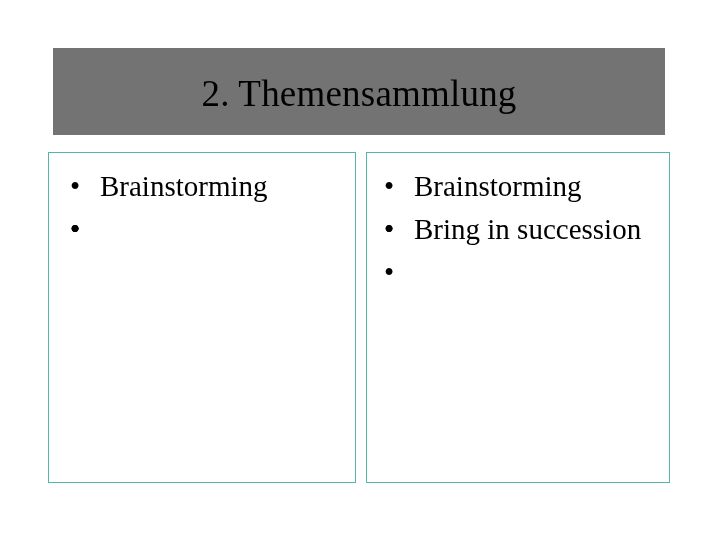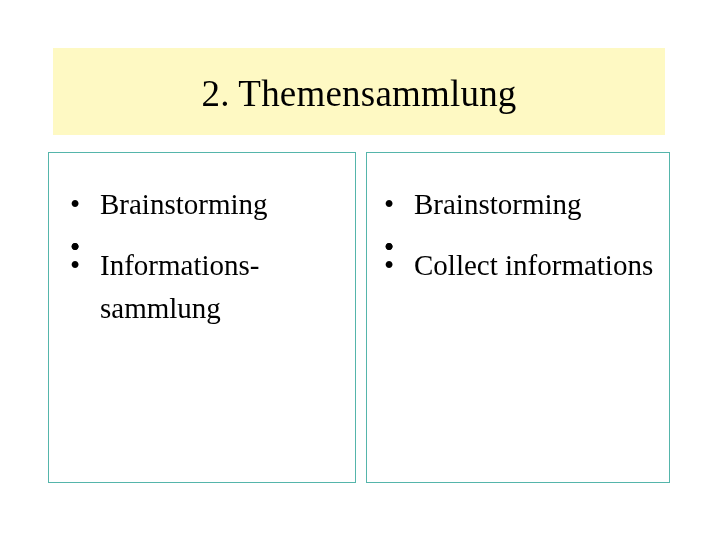--- a/index.html
+++ b/index.html
@@ -24,21 +24,21 @@
     background: #ffffff;
   }
 
   
   #title-banner {
     position: absolute;
     left: 53px;
     top: 48px;
     width: 612px;
     height: 87px;
-    background: #fef9c3;
+    background: #737373;
     display: flex;
     align-items: center;
     justify-content: center;
   }
 
   #title-text {
     font-family: "Liberation Serif", "DejaVu Serif", serif;
     font-size: 37px;
     line-height: 1;
     color: #000000;
@@ -97,21 +97,20 @@
     left: 4px;
     top: 0;
     width: 30px;
     font-size: 29px;
     line-height: 43px;
     color: #000000;
   }
 
   .bullet-label {
     display: block;
-    margin-top: 18px;
   }
 </style>
 </head>
 <body>
 
 <div id="slide">
 
   <div id="title-banner">
     <div id="title-text">2. Themensammlung</div>
   </div>
@@ -123,37 +122,36 @@
         <span class="bullet-label">Brainstorming</span>
       </li>
       <li class="bullet-item">
         <span class="bullet-dot">•</span>
       </li>
       <li class="bullet-item">
         <span class="bullet-dot">•</span>
       </li>
       <li class="bullet-item">
         <span class="bullet-dot">•</span>
-        <span class="bullet-label">Informations-sammlung</span>
       </li>
     </ul>
   </div>
 
   <div id="box-right" class="content-box">
     <ul class="bullet-list">
       <li class="bullet-item">
         <span class="bullet-dot">•</span>
         <span class="bullet-label">Brainstorming</span>
       </li>
       <li class="bullet-item">
         <span class="bullet-dot">•</span>
       </li>
       <li class="bullet-item">
         <span class="bullet-dot">•</span>
+        <span class="bullet-label">Bring in succession</span>
       </li>
       <li class="bullet-item">
         <span class="bullet-dot">•</span>
-        <span class="bullet-label">Collect informations</span>
       </li>
     </ul>
   </div>
 
 </div>
 
 </body></html>

